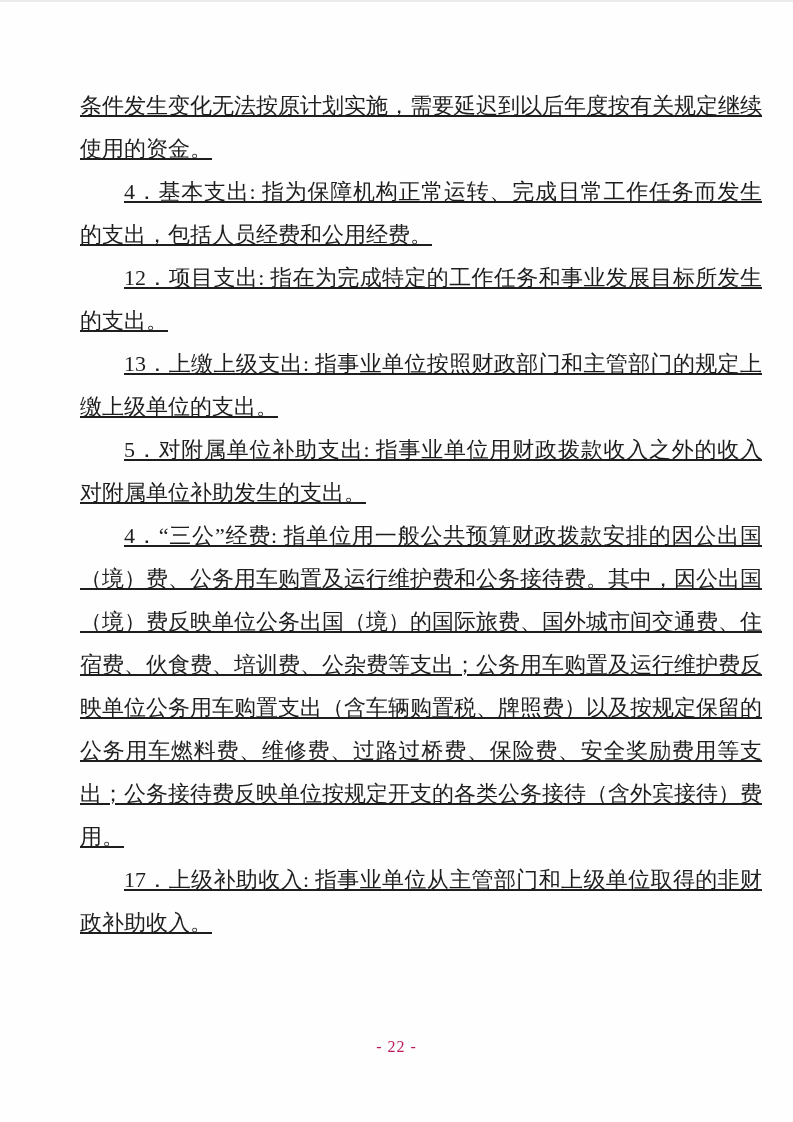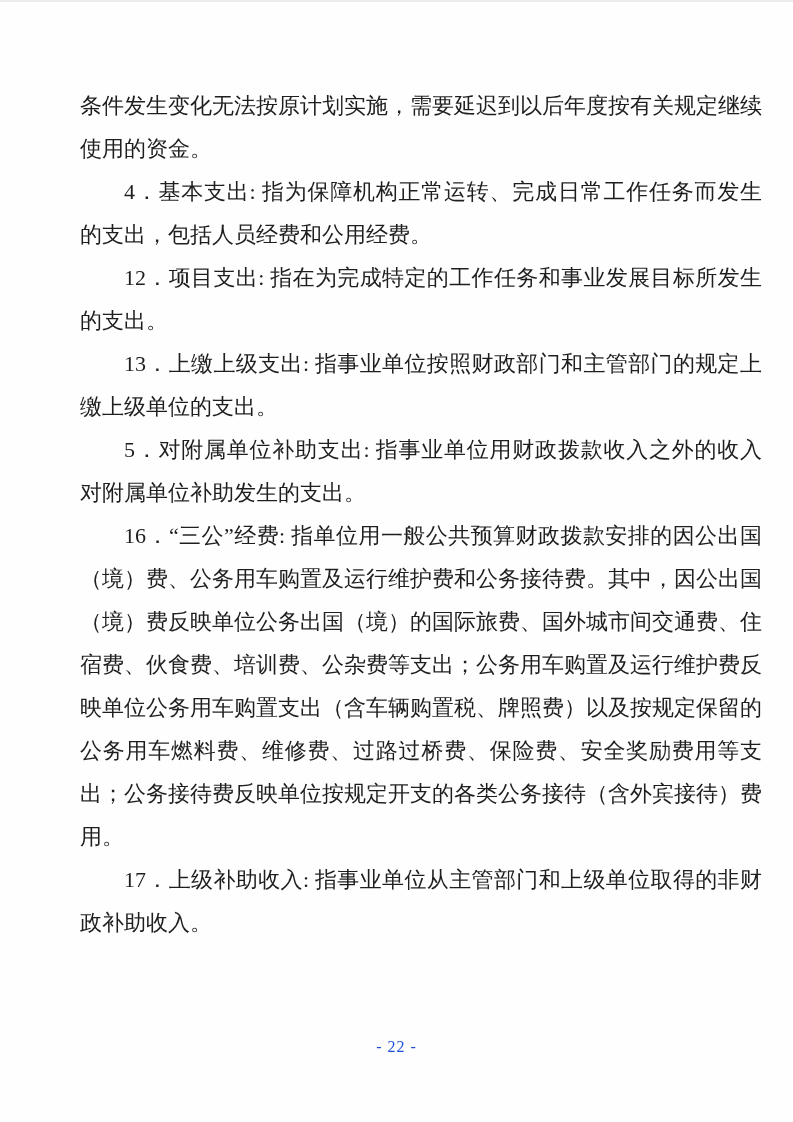--- a/index.html
+++ b/index.html
@@ -26,43 +26,44 @@
   .para {
     margin: 0;
     padding: 0;
     font-size: 22px;
     line-height: 43px;
     color: #1e1e1e;
     text-align: justify;
     text-justify: inter-ideograph;
     text-indent: 2em;
     word-break: break-all;
+    text-decoration: underline;
   }
   .para.no-indent {
     text-indent: 0;
   }
   .page-number {
     position: absolute;
     top: 1034px;
     left: 0;
     width: 100%;
     text-align: center;
     font-size: 16px;
     line-height: 22px;
-    color: #1d4ed8;
+    color: #be185d;
     letter-spacing: 1px;
   }
 </style>
 </head>
 <body>
 
 <div class="page">
   <div class="content">
     <p class="para no-indent">条件发生变化无法按原计划实施，需要延迟到以后年度按有关规定继续使用的资金。</p>
     <p class="para">4．基本支出: 指为保障机构正常运转、完成日常工作任务而发生的支出，包括人员经费和公用经费。</p>
     <p class="para">12．项目支出: 指在为完成特定的工作任务和事业发展目标所发生的支出。</p>
     <p class="para">13．上缴上级支出: 指事业单位按照财政部门和主管部门的规定上缴上级单位的支出。</p>
     <p class="para">5．对附属单位补助支出: 指事业单位用财政拨款收入之外的收入对附属单位补助发生的支出。</p>
-    <p class="para">16．“三公”经费: 指单位用一般公共预算财政拨款安排的因公出国（境）费、公务用车购置及运行维护费和公务接待费。其中，因公出国（境）费反映单位公务出国（境）的国际旅费、国外城市间交通费、住宿费、伙食费、培训费、公杂费等支出；公务用车购置及运行维护费反映单位公务用车购置支出（含车辆购置税、牌照费）以及按规定保留的公务用车燃料费、维修费、过路过桥费、保险费、安全奖励费用等支出；公务接待费反映单位按规定开支的各类公务接待（含外宾接待）费用。</p>
+    <p class="para">4．“三公”经费: 指单位用一般公共预算财政拨款安排的因公出国（境）费、公务用车购置及运行维护费和公务接待费。其中，因公出国（境）费反映单位公务出国（境）的国际旅费、国外城市间交通费、住宿费、伙食费、培训费、公杂费等支出；公务用车购置及运行维护费反映单位公务用车购置支出（含车辆购置税、牌照费）以及按规定保留的公务用车燃料费、维修费、过路过桥费、保险费、安全奖励费用等支出；公务接待费反映单位按规定开支的各类公务接待（含外宾接待）费用。</p>
     <p class="para">17．上级补助收入: 指事业单位从主管部门和上级单位取得的非财政补助收入。</p>
   </div>
   <div class="page-number">- 22 -</div>
 </div>
 
 </body></html>

